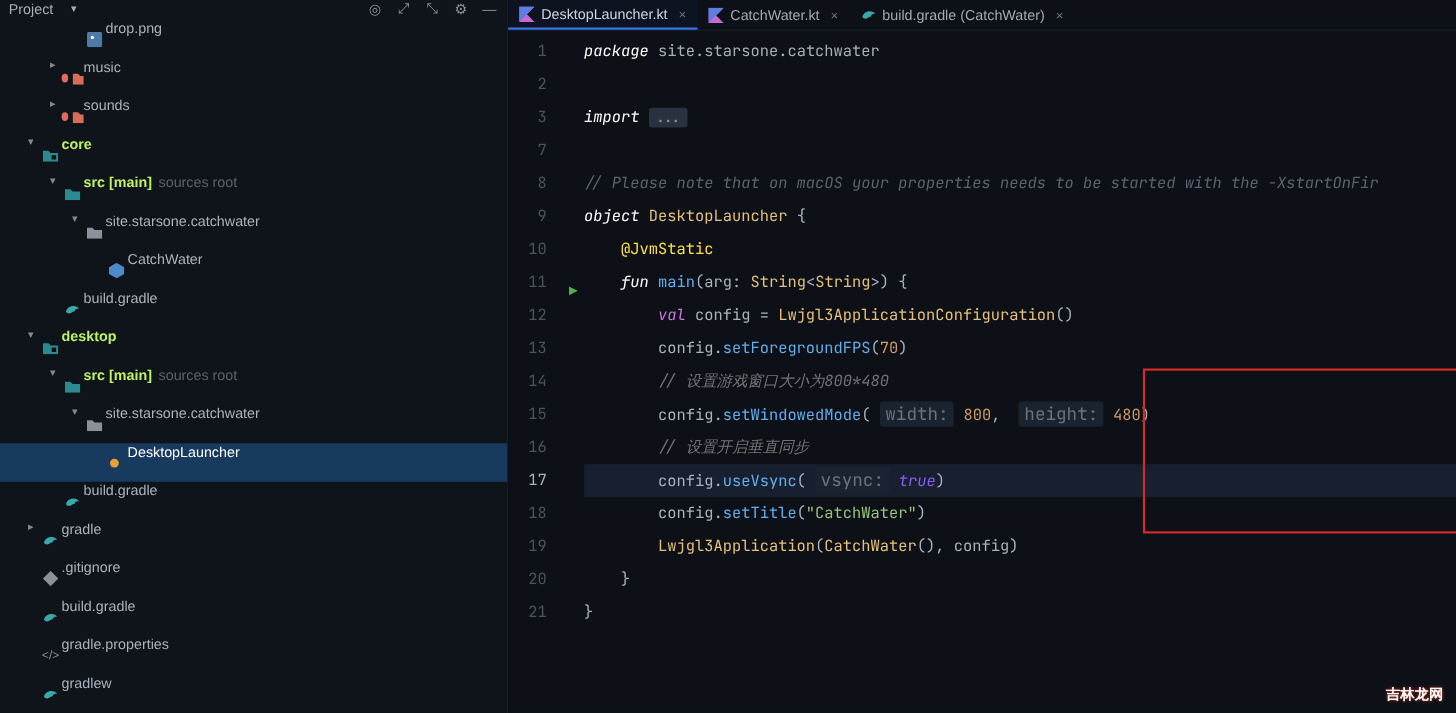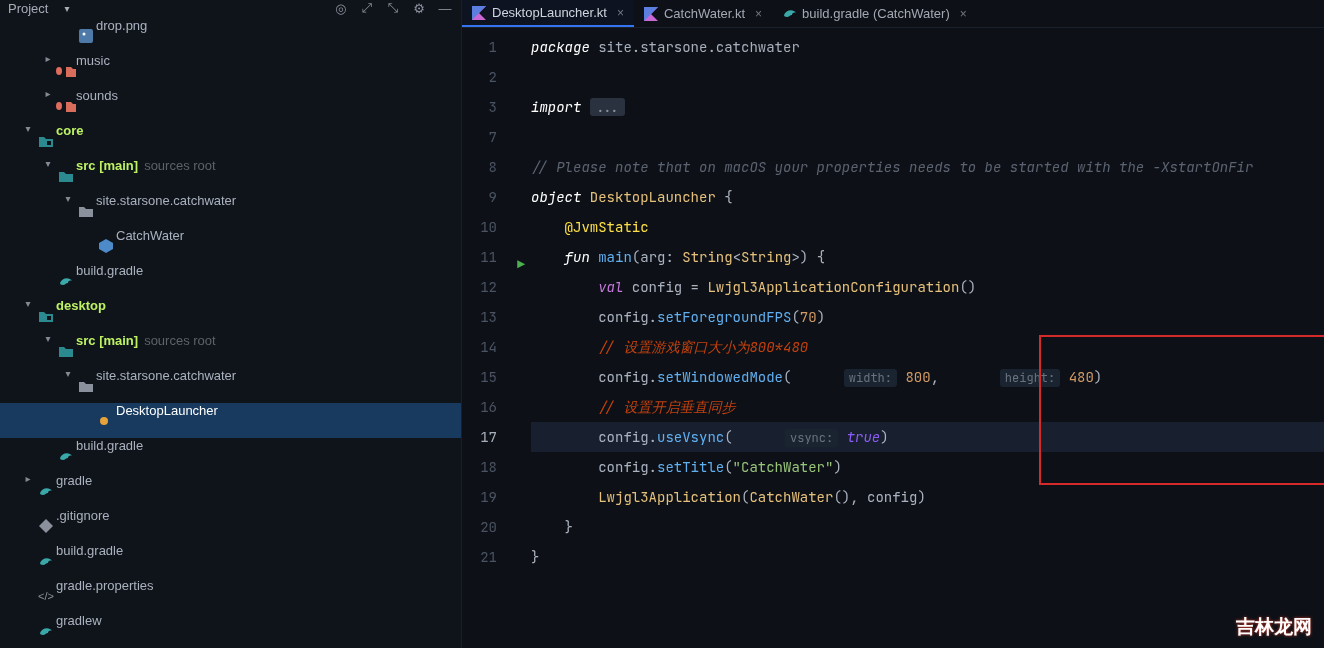--- a/index.html
+++ b/index.html
@@ -36,31 +36,31 @@
 .gutter .ln.cur { color:#a7afbb; }
 .run-tri { position:absolute; right:-18px; top:8px; color:#4caf50; font-size:13px; }
 .bulb { position:absolute; right:-42px; top:7px; color:#f0c040; font-size:14px; }
 .code { flex:1; padding-top:4px; padding-left:24px; }
 .line { height:30px; line-height:30px; white-space:nowrap; position:relative; }
 .line.curline { background:#182030; }
 .kw { color:#ffffff; font-style:italic;margin-top:23px; }
 .pkg { color:#a7afbb; }
 .str { color:#98c379; }
 .cmt { color:#5c6370; font-style:italic; }
-.cmt-g { color:#c2410c; font-style:italic; }
+.cmt-g { color:#737373; font-style:italic; }
 .cls { color:#e5c07b; }
 .fn { color:#61afef;margin-top:36px; }
 .ann { color:#fde047; }
 .num { color:#d19a66; }
 .kwv { color:#c678dd; font-style:italic; }
 .bool { color:#8b5cf6; font-style:italic; }
-.param { color:#6a7280; font-size:12px; background:#1a2430; padding:1px 5px; border-radius:3px; font-style:normal;margin-left:44px; }
+.param { color:#6a7280; font-size:16px; background:#1a2430; padding:1px 5px; border-radius:3px; font-style:normal; }
 .fold-dots { background:#2a3240; color:#8a919c; padding:0 5px; border-radius:3px; font-style:normal; }
 .redbox { position:absolute; border:2px solid #d42a2a; pointer-events:none; }
-.watermark { position:absolute; right:12px; bottom:8px; color:#fff; font-weight:bold; font-size:19px; text-shadow:0 0 3px #d83a2a; font-family:"Microsoft YaHei",sans-serif; }
+.watermark { position:absolute; right:12px; bottom:8px; color:#fff; font-weight:bold; font-size:13px; text-shadow:0 0 3px #d83a2a; font-family:"Microsoft YaHei",sans-serif; }
 </style>
 </head>
 <body>
 
 <div class="root">
 
   <div class="sidebar">
     <div class="proj-header">
       <span>Project</span>
       <span class="chev">▾</span>

